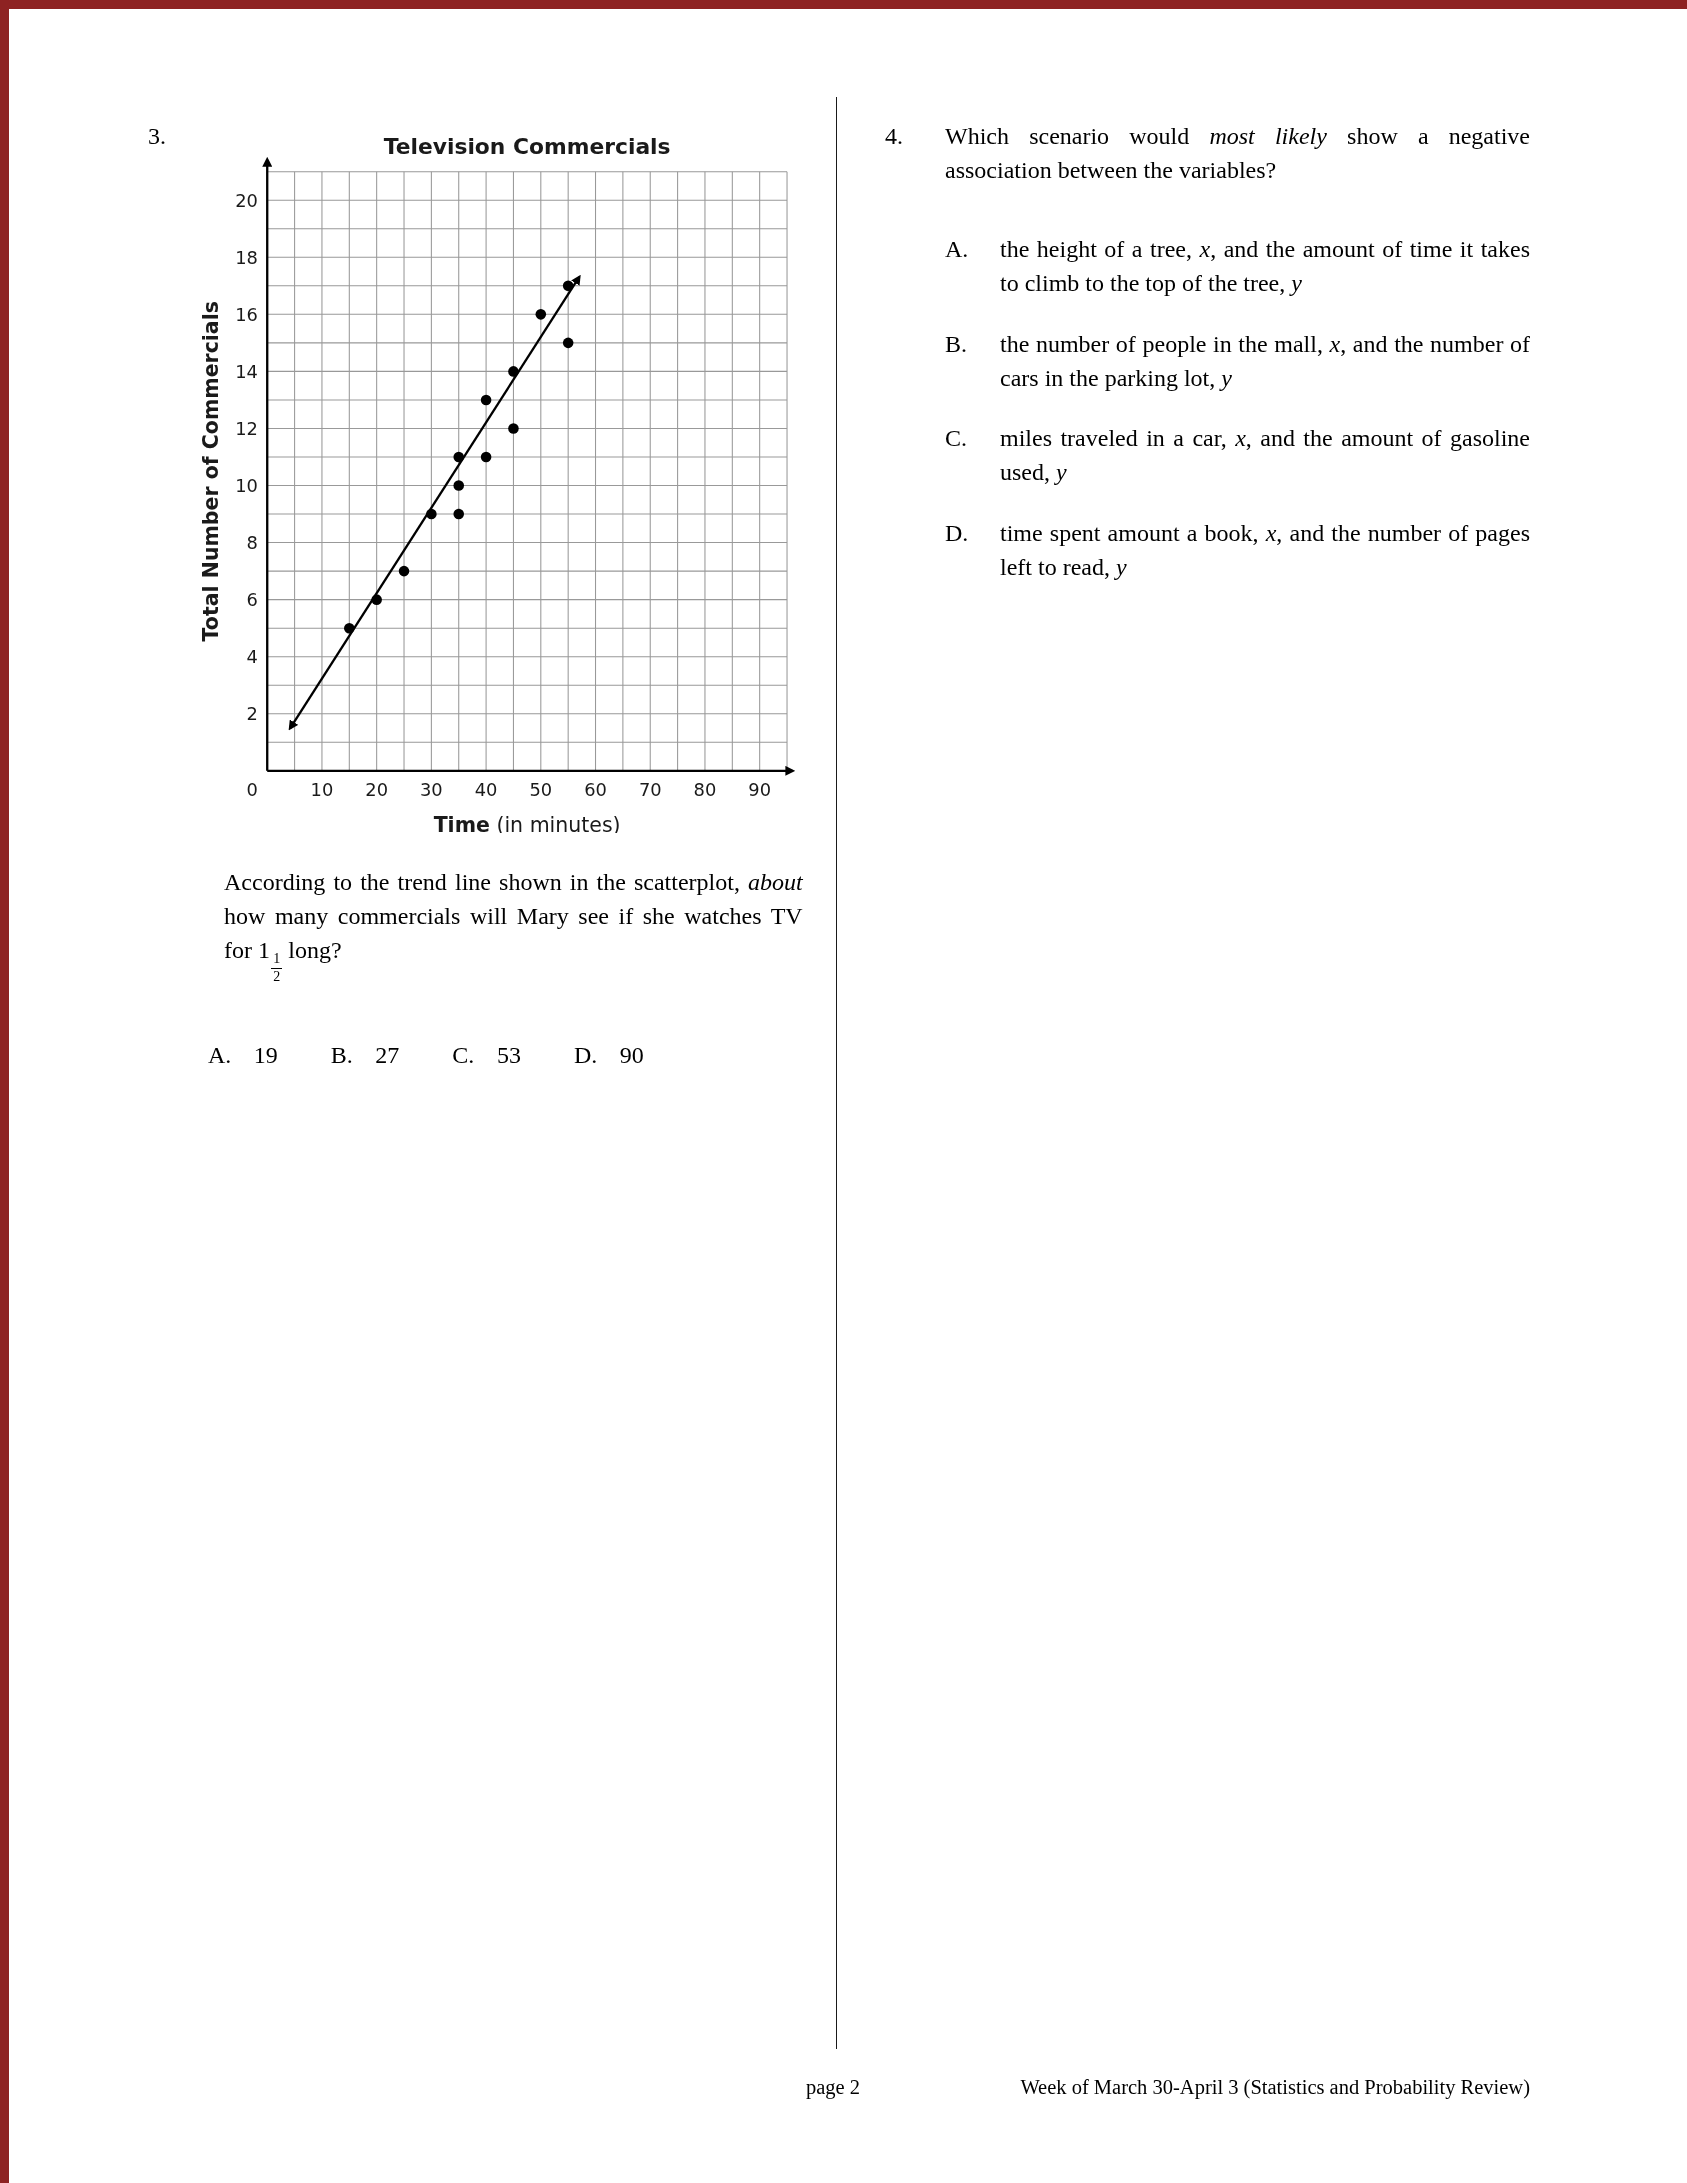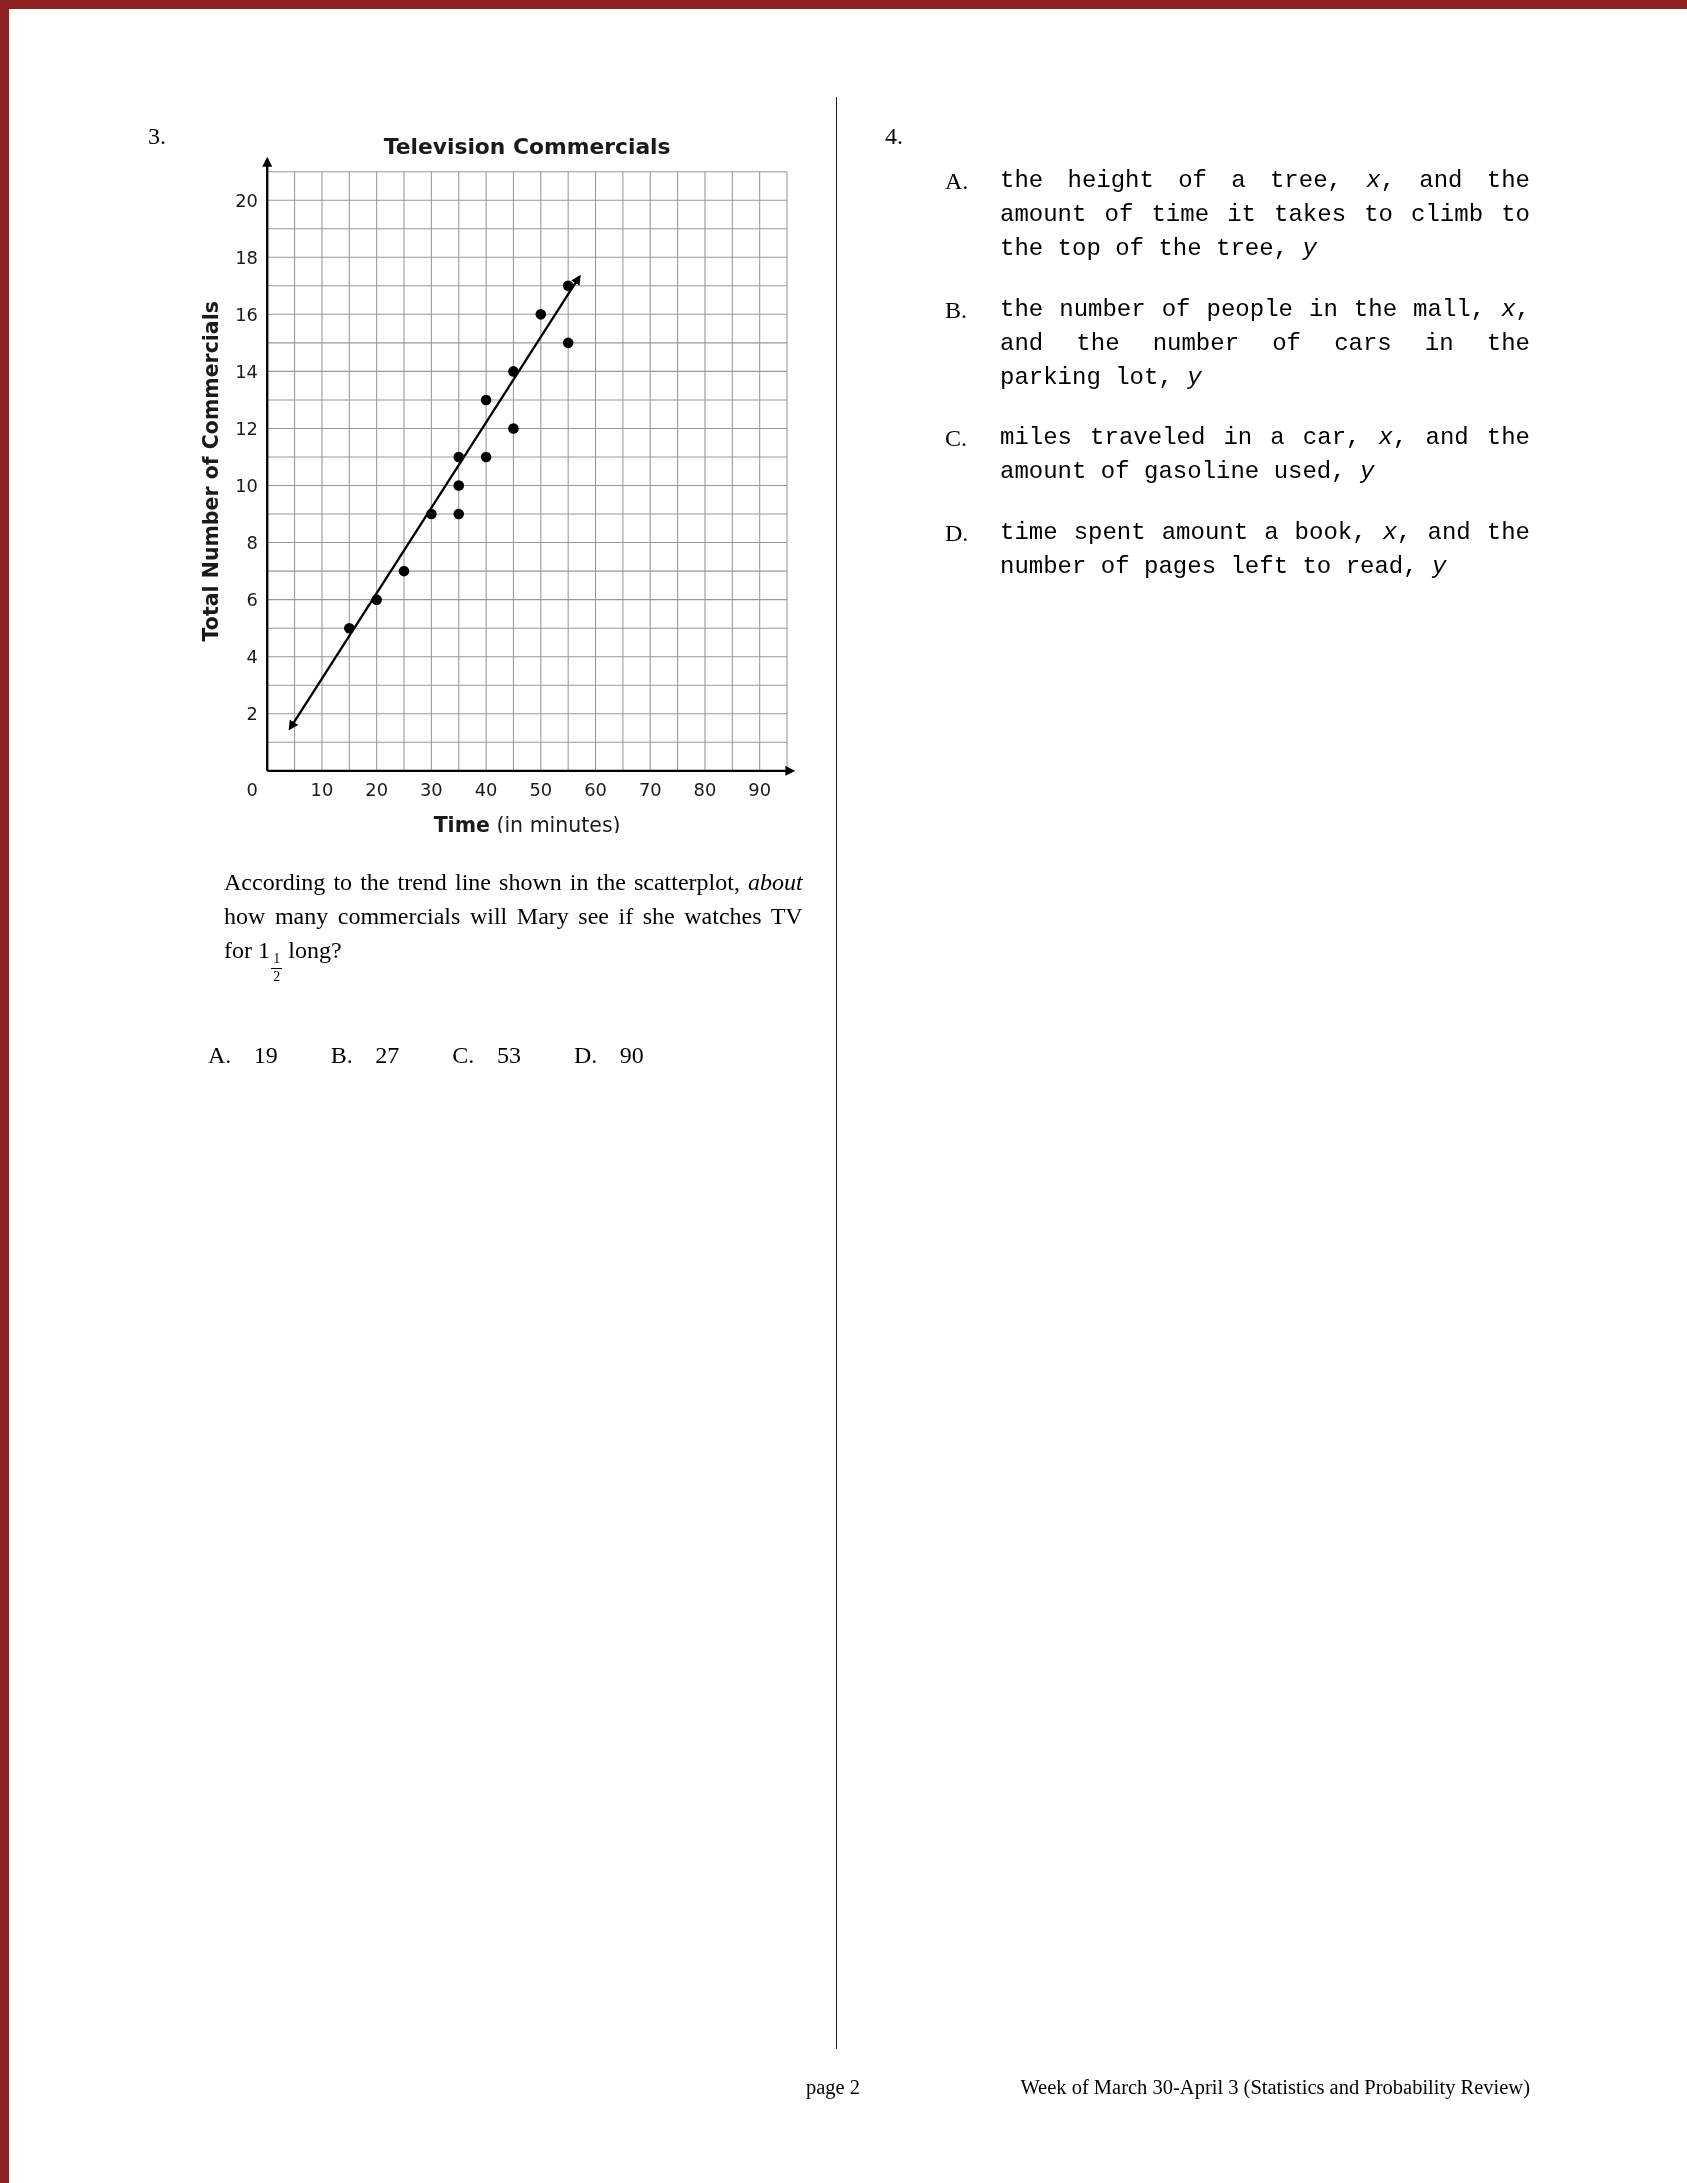--- a/index.html
+++ b/index.html
@@ -32,21 +32,21 @@
   .frac .fden{padding-top:0.7px;}
 
   .answers{margin-top:54px;display:flex;gap:53px;}
   .answer{display:flex;gap:22.5px;}
 
   .q4 .prompt{margin-bottom:0;}
   .choices{list-style:none;margin:0;padding:0;}
   .choice{display:flex;margin-top:26.5px;}
   .choice:first-child{margin-top:45px;}
   .choice-label{flex:0 0 55px;}
-  .choice-text{flex:1;text-align:justify;font-family:Liberation Mono, monospace;}
+  .choice-text{flex:1;text-align:justify;}
 
   .page-footer{position:absolute;left:0;top:2076px;width:1687px;height:29px;font-size:20.5px;}
   .footer-page{position:absolute;left:806px;}
   .footer-title{position:absolute;right:157px;}
 </style>
 </head>
 <body>
 
 <div class="page">
   <div class="border-top"></div>
@@ -179,20 +179,21 @@
             <span>D.</span>
             <span>90</span>
           </div>
         </div>
     </div>
   </section>
 
   <section class="question q4">
     <div class="qnum">4.</div>
     <div class="qbody">
+      <p class="prompt" id="q4-prompt"><span>Which scenario would </span><i>most likely</i><span> show a negative association between the variables?</span></p>
       <ol class="choices" id="q4-choices">
           <li class="choice">
             <span class="choice-label">A.</span>
             <div class="choice-text"><span>the height of a tree, </span><i>x</i><span>, and the amount of time it takes to climb to the top of the tree, </span><i>y</i></div>
           </li>
           <li class="choice">
             <span class="choice-label">B.</span>
             <div class="choice-text"><span>the number of people in the mall, </span><i>x</i><span>, and the number of cars in the parking lot, </span><i>y</i></div>
           </li>
           <li class="choice">

